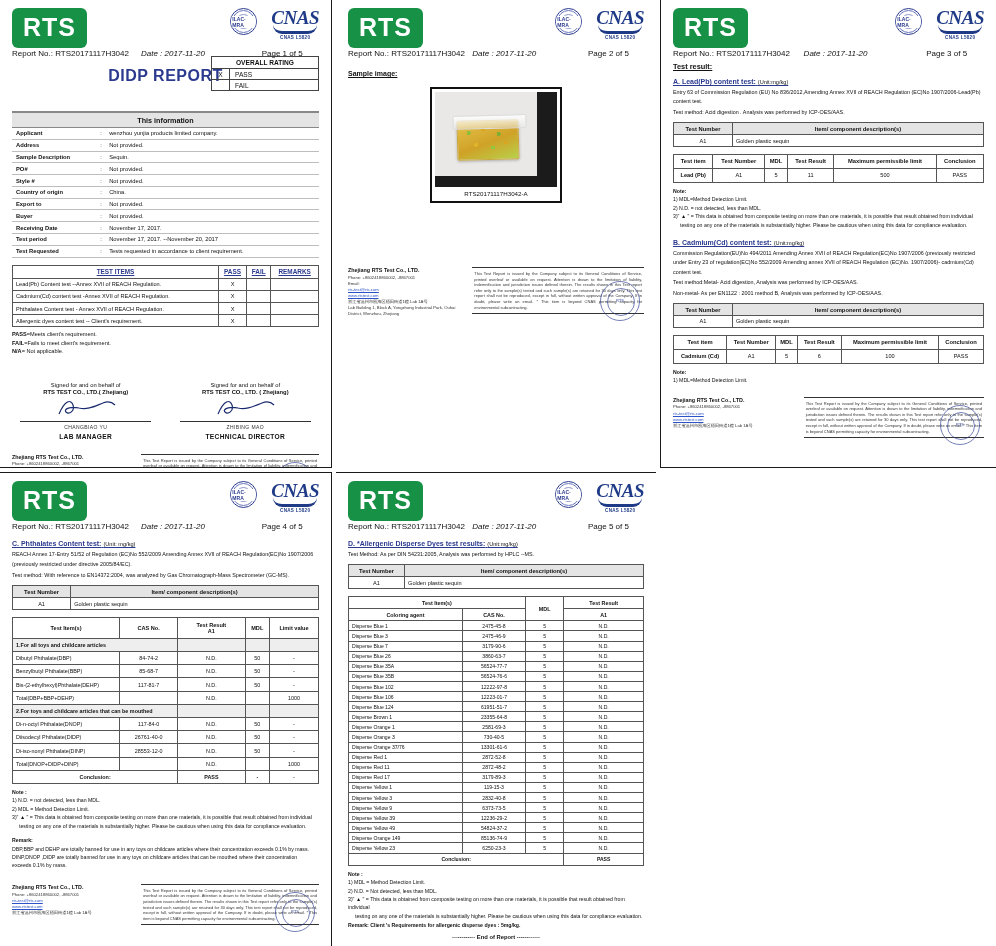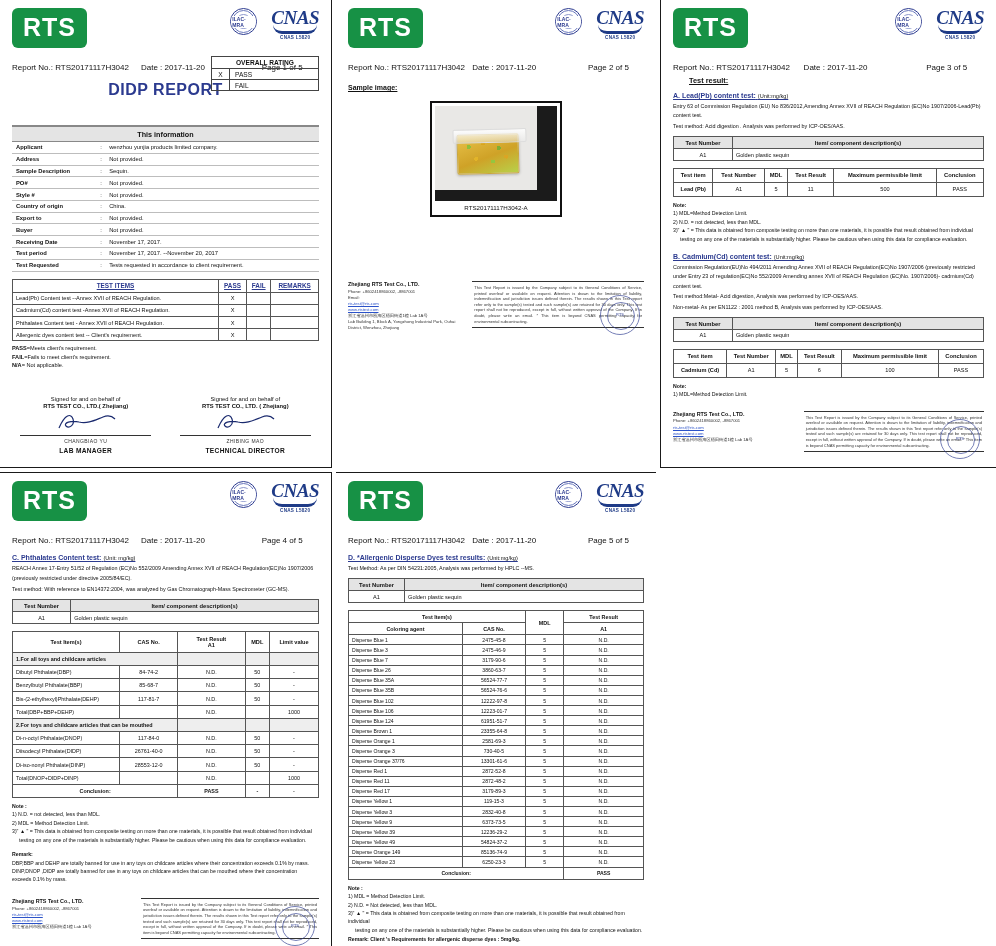--- a/index.html
+++ b/index.html
@@ -33,23 +33,23 @@
           display:flex; align-items:center; justify-content:center; overflow:hidden; }
   .ilac:before{content:"";position:absolute;width:21px;height:21px;border-radius:50%;border:1px solid #6a78bd;}
   .ilac:after{content:"";position:absolute;width:13px;height:13px;border-radius:50%;border:1px solid #8c97cd;}
   .ilac span{position:relative;z-index:2;font-size:5px;font-weight:bold;color:#2b3a8f;background:#fff;padding:0 1px;}
   .cnas-wrap{ text-align:center; }
   .cnas { font-family:"Liberation Serif", serif; font-weight:bold; font-style:italic;
           color:#1f3b87; font-size:19px; line-height:1; letter-spacing:-.5px; position:relative; }
   .cnas-arc{ width:44px; height:9px; border-bottom:3px solid #1f3b87; border-radius:0 0 26px 26px; margin:-2px auto 0; }
   .cnas-code{ font-size:4.6px; color:#1f3b87; font-weight:bold; letter-spacing:.3px; margin-top:1px;}
 
-  .reportline { display:flex; align-items:center; font-size:8px; margin-top:15px; }
+  .reportline { display:flex; align-items:center; font-size:8px; margin-top:1px; }
   .reportline .rno { width:42%; }
-  .reportline .rdate { width:34%; }
+  .reportline .rdate { width:34%;font-style:italic; }
   .reportline .rpg { flex:1; text-align:center; }
 
   .title { text-align:center; color:#2b3a8f; font-weight:bold; font-size:16px;
            letter-spacing:.5px; margin:9px 0 4px; }
 
   
   .rating { position:absolute; right:12px; top:56px; width:108px; border:1px solid #444; font-size:6.6px; }
   .rating .rhead { text-align:center; font-weight:bold; padding:2px 0; border-bottom:1px solid #444; color:#111; }
   .rating .rrow { display:flex; border-bottom:1px solid #444; }
   .rating .rrow:last-child{border-bottom:none;}
@@ -115,21 +115,21 @@
          border:1px solid #c9a63f; border-radius:2px; transform:rotate(-1.5deg);
          box-shadow:0 1px 3px rgba(0,0,0,.28); }
   .bag:before{content:"";position:absolute;left:-5px;top:-6px;width:72px;height:12px;
               background:linear-gradient(180deg,rgba(255,255,255,.85),rgba(235,235,235,.5));
               border:1px solid #ddd;border-radius:2px;}
   .photo-cap { text-align:center; font-size:6.2px; padding:3px 0 1px; }
 
   
   .sec-title { font-size:7px; font-weight:bold; text-decoration:underline; color:#2b3a8f; margin-bottom:3px;}
   .sec-title .unit { font-weight:normal; text-decoration:none; color:#111; font-size:5.6px; }
-  .sec-head { font-size:7.4px; font-weight:bold; text-decoration:underline; margin:4px 16px 7px; }
+  .sec-head { font-size:7.4px; font-weight:bold; text-decoration:underline; margin:4px 0 7px; }
   .para { font-size:5.4px; line-height:1.75; margin-bottom:1px; text-align:left; }
   .tn-table { margin:5px 0 7px; }
   .tn-table th { background:#e4e4e4; font-size:5.8px; font-weight:bold; text-align:center; padding:2.4px 2px; }
   .tn-table td { font-size:5.6px; padding:2.4px 3px; }
   .tn-table td.ctr { text-align:center; width:19%; }
   .res-table th { font-size:5.8px; font-weight:bold; text-align:center; padding:3.4px 2px; }
   .res-table td { font-size:5.6px; text-align:center; padding:3.6px 2px; }
   .res-table td.bold { font-weight:bold; }
   .note { font-size:5.2px; line-height:1.62; margin-top:4px; }
   .note .nh { font-weight:bold; }

